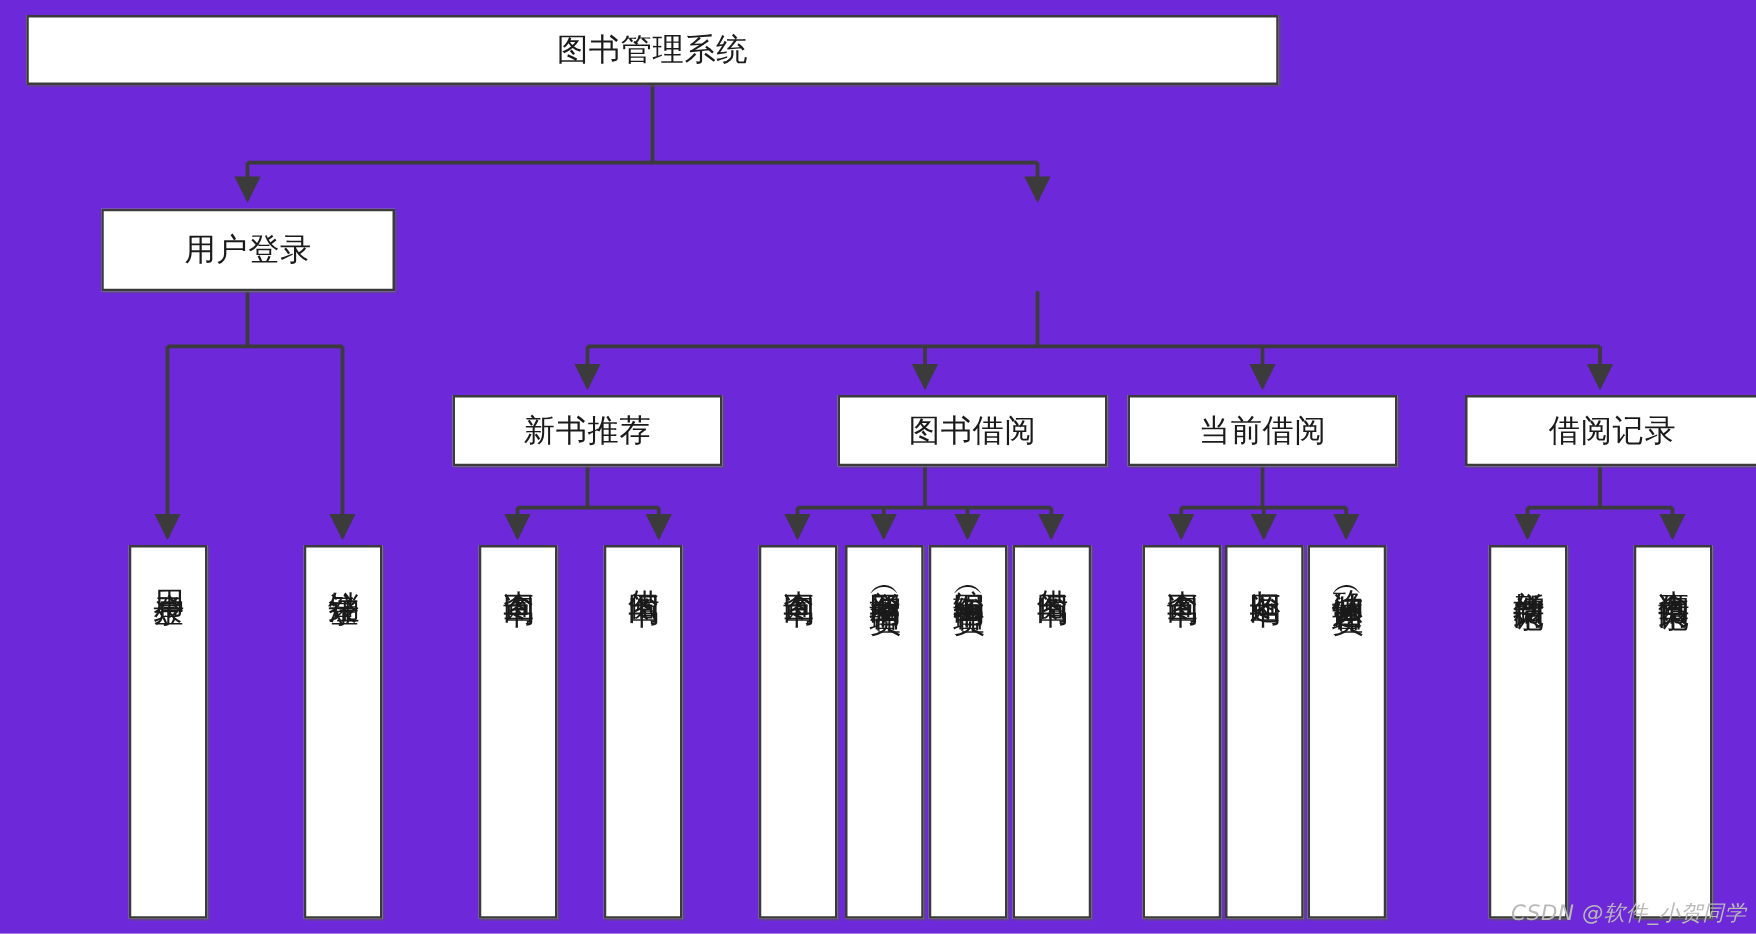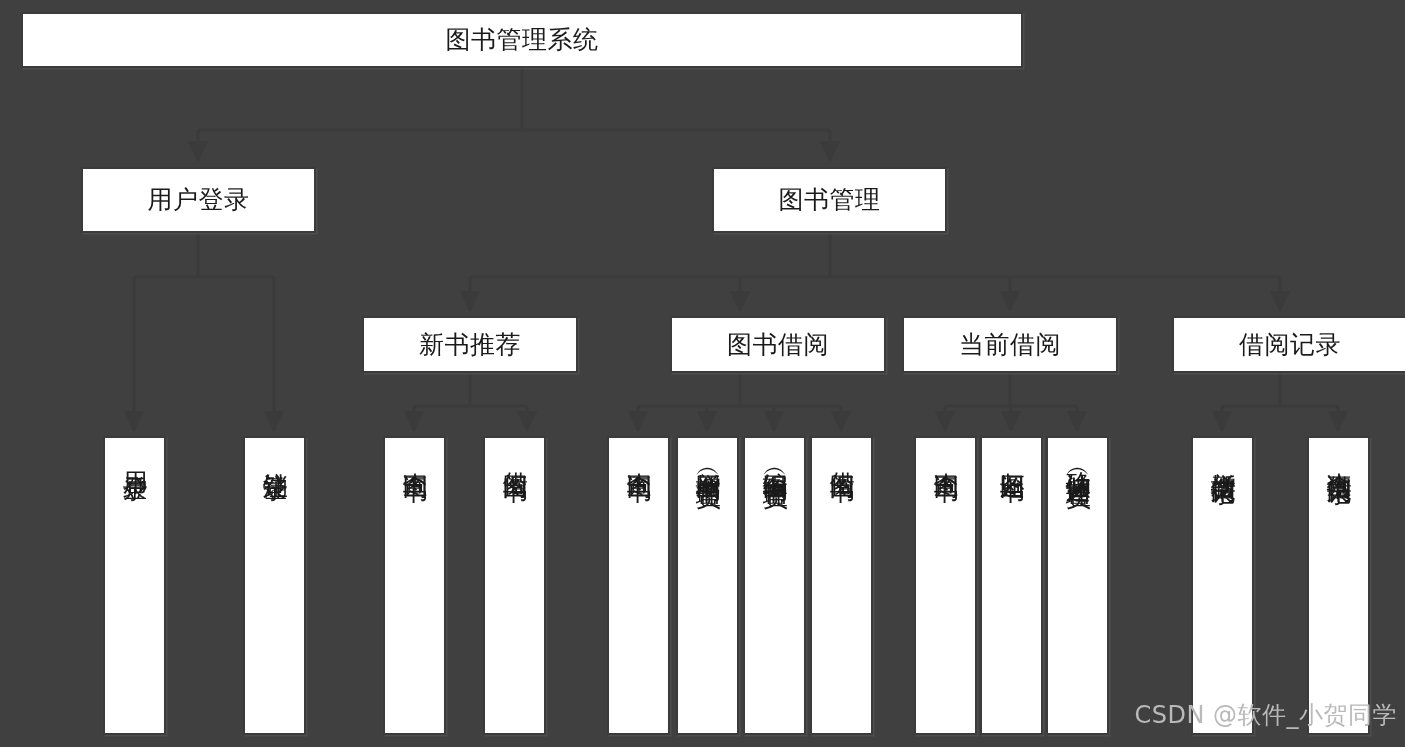--- a/index.html
+++ b/index.html
@@ -8,21 +8,21 @@
     padding: 0;
     background: #ffffff;
   }
   body {
     font-family: "DejaVu Sans", "Liberation Sans", sans-serif;
   }
   #canvas {
     position: relative;
     width: 1405px;
     height: 747px;
-    background: #404040;
+    background: #6d28d9;
     overflow: hidden;
   }
   svg.edges {
     position: absolute;
     left: 0;
     top: 0;
     width: 1405px;
     height: 747px;
     pointer-events: none;
   }
@@ -58,25 +58,26 @@
     text-orientation: upright;
     font-size: 25px;
     line-height: 1.05;
     letter-spacing: 2px;
     white-space: normal;
     max-height: 100%;
   }
   .watermark {
     position: absolute;
     right: 8px;
-    bottom: 16px;
-    font-size: 24px;
+    bottom: 5px;
+    font-size: 17px;
     color: #b9b9b9;
     white-space: nowrap;
     letter-spacing: 0.5px;
+    font-style: italic;
   }
 </style>
 </head>
 <body>
 
 <div id="canvas">
 
   <svg class="edges" viewBox="0 0 1405 747" xmlns="http://www.w3.org/2000/svg">
     <defs>
       <marker id="arrow" viewBox="0 0 10 10" refX="9" refY="5" markerWidth="7" markerHeight="7" orient="auto-start-reverse">
@@ -128,23 +129,20 @@
   </svg>
 
   <div class="node root horizontal" style="left:21px; top:12px; width:1002px; height:56px;">
     <span class="node-label">图书管理系统</span>
   </div>
 
   <div class="node horizontal" style="left:81px; top:167px; width:235px; height:66px;">
     <span class="node-label">用户登录</span>
   </div>
 
-  <div class="node horizontal" style="left:712px; top:167px; width:235px; height:66px;">
-    <span class="node-label">图书管理</span>
-  </div>
 
   <div class="node horizontal" style="left:362px; top:316px; width:216px; height:57px;align-items:center;">
     <span class="node-label">新书推荐</span>
   </div>
 
   <div class="node horizontal" style="left:633px; top:316px; width:216px; height:57px;margin-left:37px;">
     <span class="node-label">图书借阅</span>
   </div>
 
   <div class="node horizontal" style="left:902px; top:316px; width:216px; height:57px;">

